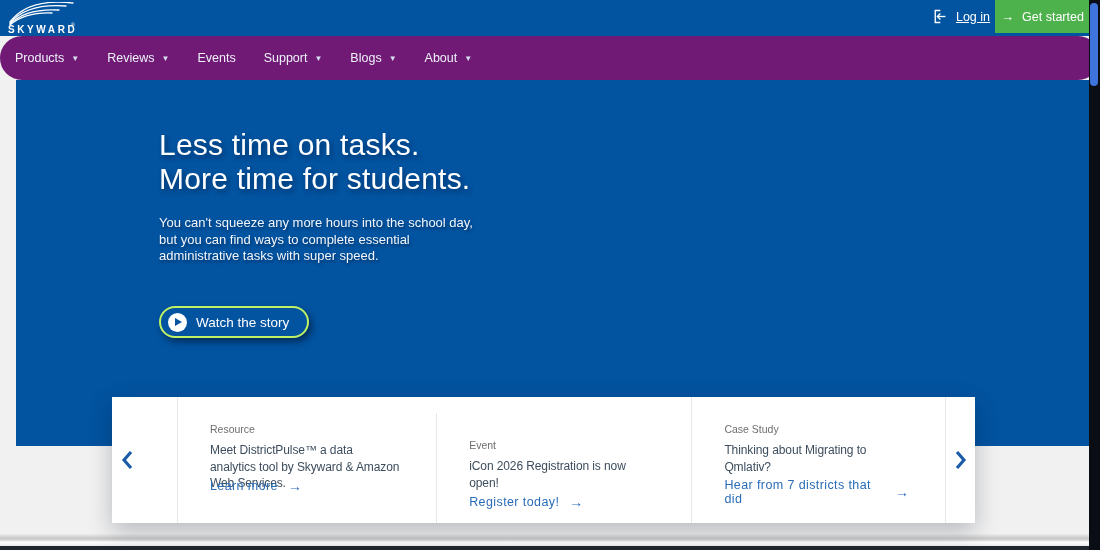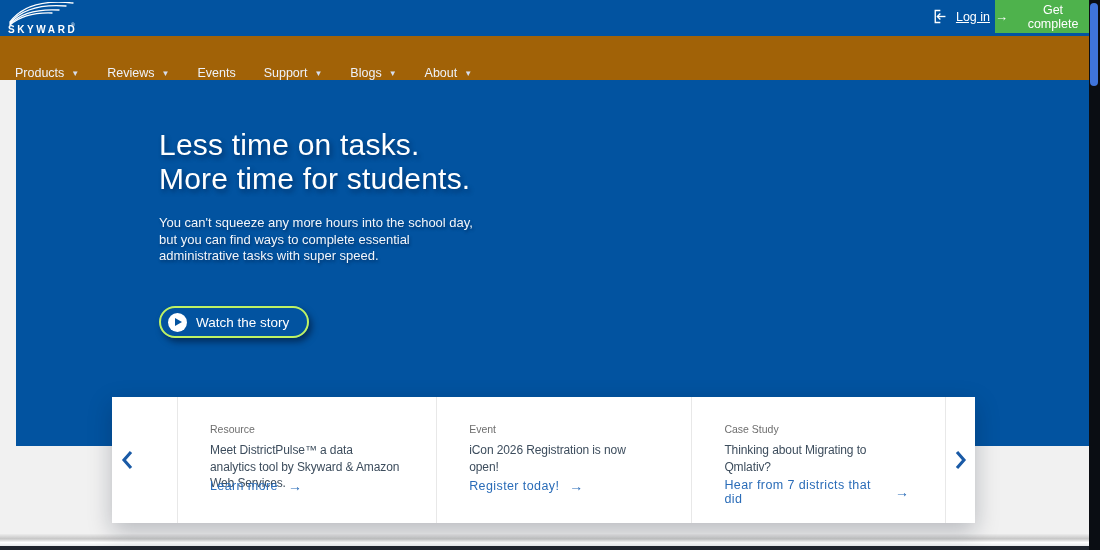--- a/index.html
+++ b/index.html
@@ -26,22 +26,22 @@
     position:absolute; left:995px; top:0; width:95px; height:33px;
     background:#4eb24c; border:none; color:#fff; font-size:12.5px;
     display:flex; align-items:center; justify-content:center; gap:8px;
     cursor:pointer; z-index:4; font-family:"Liberation Sans",sans-serif;
   }
   .btn-get-started .arrow { font-size:13px; line-height:1; }
 
   
   .navbar {
     position:absolute; left:0; top:36px; width:1100px; height:44px;
-    background:#a16207; z-index:3;
-    display:flex; align-items:flex-end;
+    background:#701a75; z-index:3;
+    display:flex; align-items:center;border-radius:22px;
   }
   .nav-items { display:flex; align-items:center; gap:28px; padding-left:15px; }
   .nav-item {
     color:#eef2fa; font-size:12.5px; display:flex; align-items:center; gap:7px;
     cursor:pointer; white-space:nowrap;
   }
   .caret { font-size:8px; color:#d6deef; line-height:1; padding-top:1px; }
   .nav-search {
     position:absolute; right:35px; top:0; height:44px;
     display:flex; align-items:center; gap:6px; color:#fff; font-size:12.5px;
@@ -101,21 +101,21 @@
   .arrow-zone {
     display:flex; align-items:center; justify-content:center; cursor:pointer;
     flex:0 0 auto;
   }
   .arrow-zone.left { width:29px; }
   .arrow-zone.right { width:30px; border-left:1px solid #e8e8e8; }
   .card {
     position:relative; border-left:1px solid #e8e8e8; padding:26px 0 0 32px;
   }
   .card.c0 { width:272px; }
-  .card.c1 { width:267px; }
+  .card.c1 { width:267px;margin-top:16px; }
   .card.c2 { width:265px; }
   .card-category { font-size:10.5px; color:#6e6e6e; }
   .card-title {
     margin-top:7px; font-size:12px; line-height:16.5px; color:#3d4d5d;
     max-width:242px; letter-spacing:-0.1px;
   }
   .card-link {
     position:absolute; left:32px; top:81px;
     display:flex; align-items:center; gap:10px; cursor:pointer;
     color:#2a6cb8; font-size:12.5px; letter-spacing:0.4px;
@@ -157,21 +157,21 @@
           <path d="M11 3 H5 V17 H11" fill="none" stroke="#fff" stroke-width="1.6"></path>
           <line x1="17" y1="10" x2="8" y2="10" stroke="#fff" stroke-width="1.6"></line>
           <path d="M11 6.5 L7.5 10 L11 13.5" fill="none" stroke="#fff" stroke-width="1.6"></path>
         </svg>
         <span>Log in</span>
       </div>
     </div>
 
     <button class="btn-get-started">
       <span class="arrow">→</span>
-      <span>Get complete</span>
+      <span>Get started</span>
     </button>
   </div>
 
   <div class="navbar">
     <div class="nav-items">
       <div class="nav-item">
         <span>Products</span>
         <span class="caret">▼</span>
       </div>
       <div class="nav-item">

